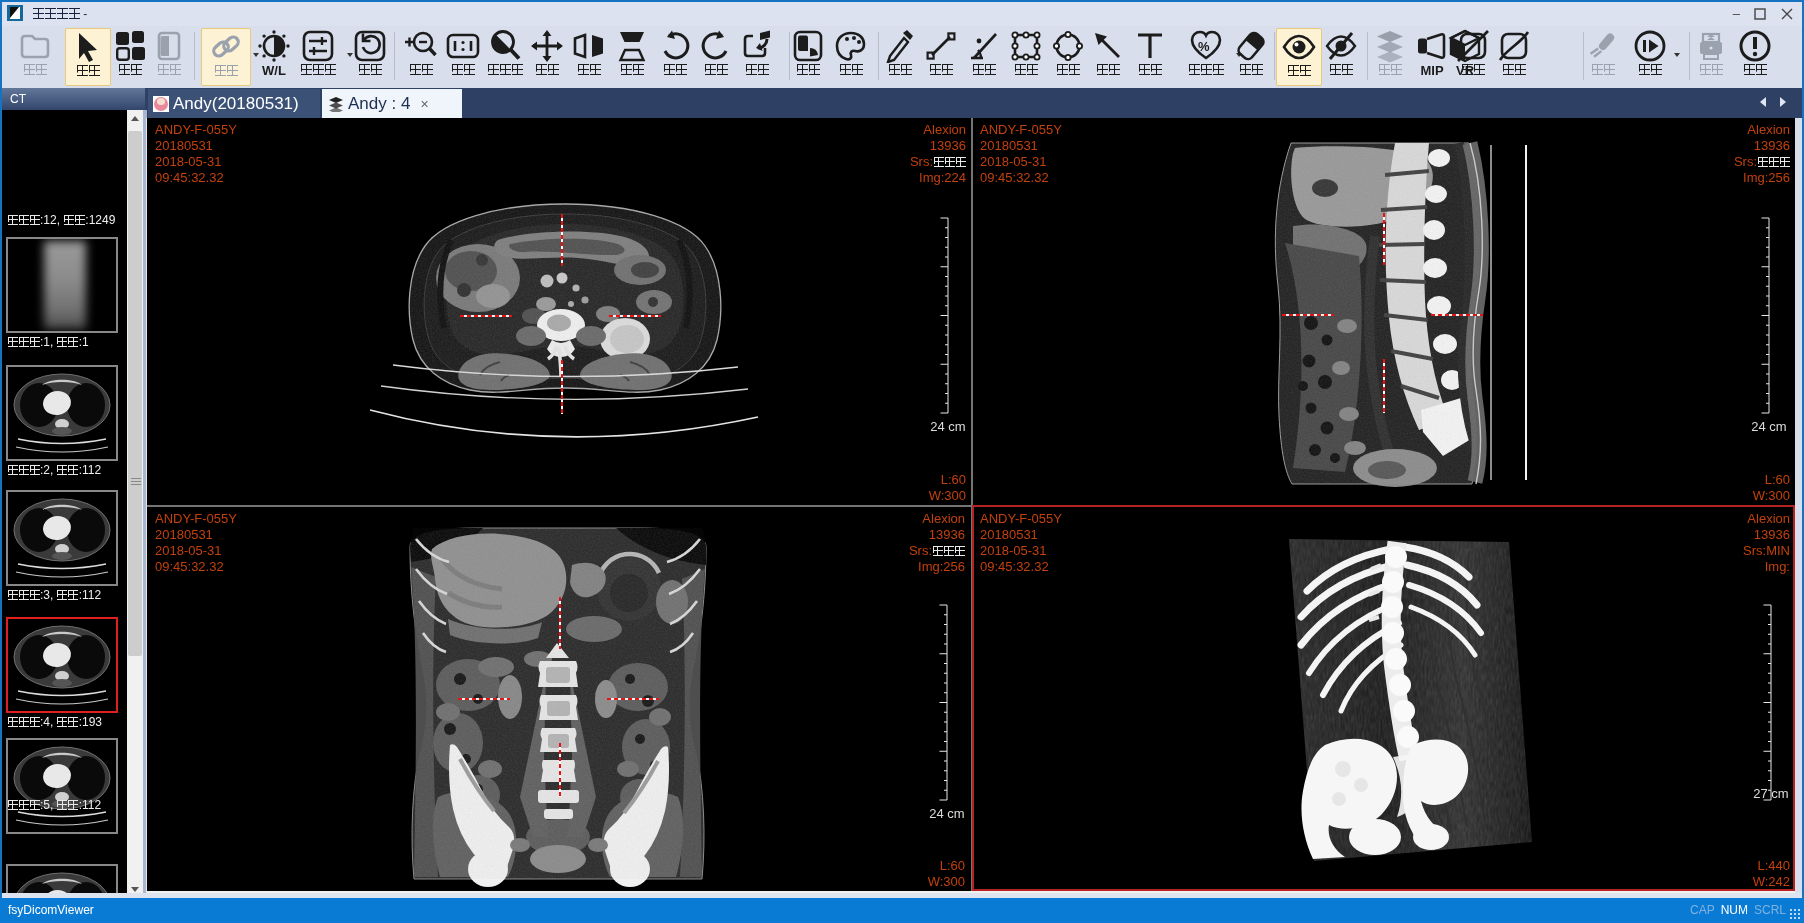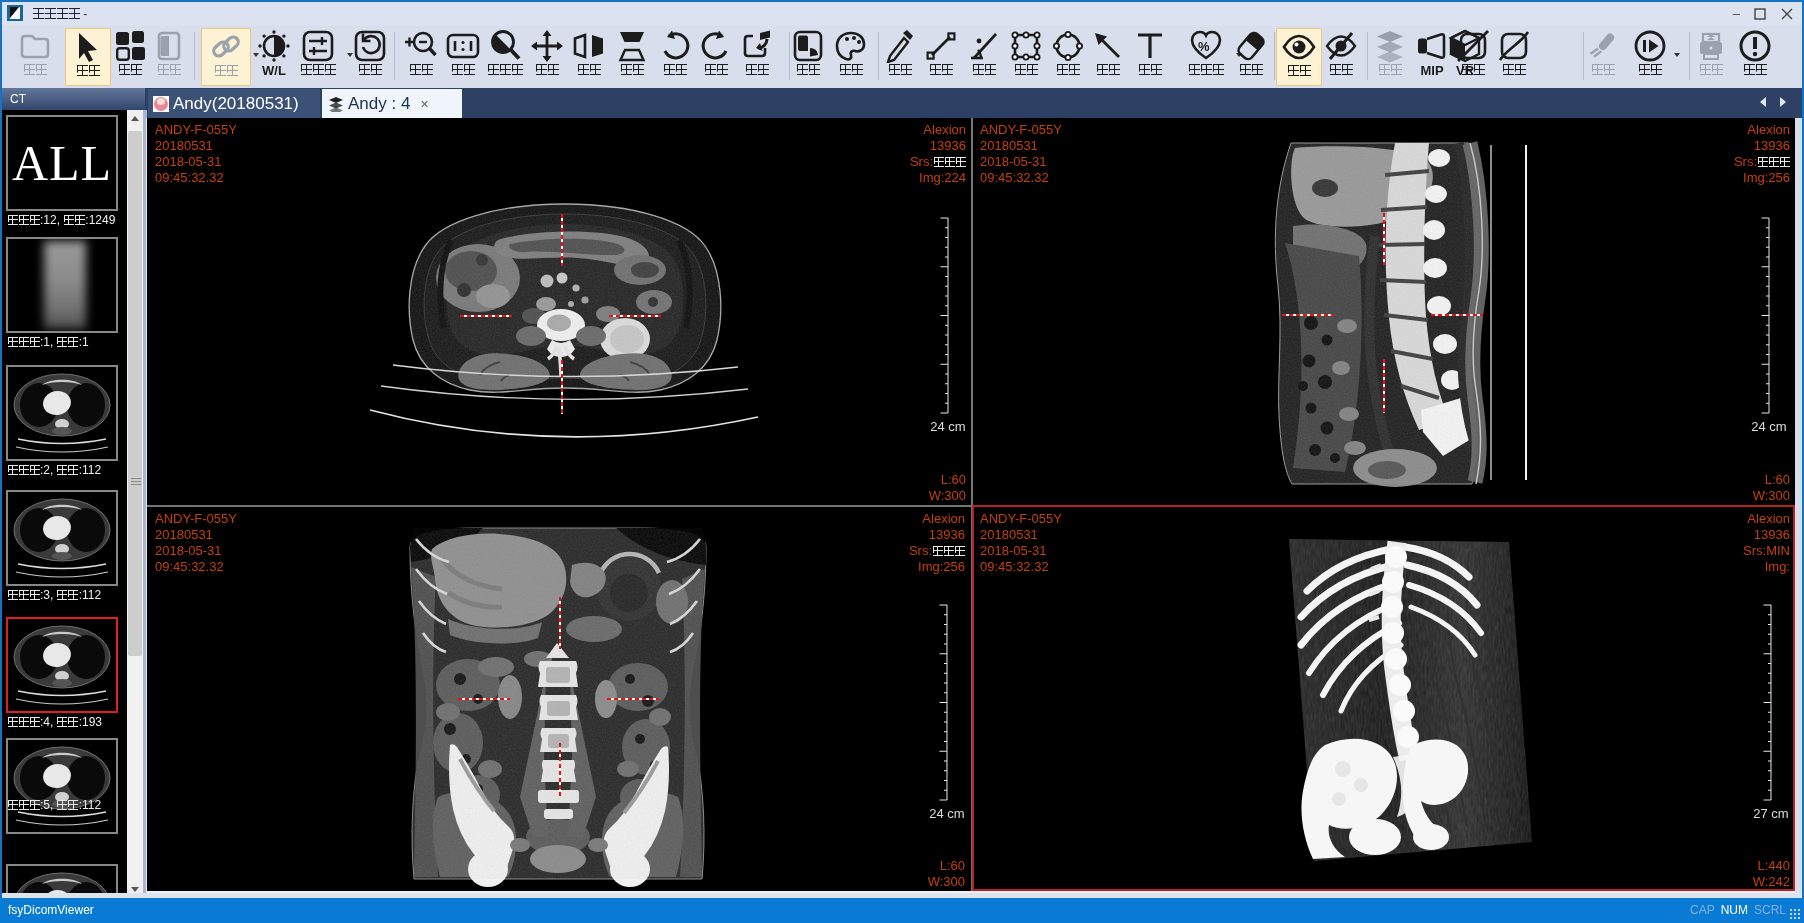--- a/index.html
+++ b/index.html
@@ -516,23 +516,20 @@
         <g fill="#222">
           <path d="M8 1 l7 3 -7 3 -7 -3 z"></path>
           <path d="M8 6.5 l7 3 -7 3 -7 -3 z" opacity=".8"></path>
           <path d="M8 11.5 l7 3 -7 3 -7 -3 z" opacity=".6"></path>
         </g>
       </svg>Andy : 4<span class="x">×</span></div>
  <div class="tnav" style="right:36px;border-right:6px solid #dfe6f2"></div>
  <div class="tnav" style="right:16px;border-left:6px solid #dfe6f2"></div>
 </div>
 <div id="sidebar">
-<div class="thumb" style="top:5px">
-      <div class="allt">ALL</div>
-    </div>
 <div class="tlbl" style="top:103px"><span><i class="cjw"></i><i class="cjw"></i><i class="cjw"></i>:12, <i class="cjw"></i><i class="cjw"></i>:1249</span></div>
 <div class="thumb" style="top:127px">
       <svg width="104" height="92" viewBox="0 0 104 92">
 <defs>
           <filter id="sb" x="-30%" y="-30%" width="160%" height="160%">
             <feGaussianBlur stdDeviation="5"></feGaussianBlur>
           </filter>
 <linearGradient id="sg2" x1="0" y1="0" x2="0" y2="1">
 <stop offset="0" stop-color="#9a9a9a"></stop>
             <stop offset=".45" stop-color="#8a8a8a"></stop>
@@ -1057,21 +1054,21 @@
       <line x1="6" y1="127.75" x2="9" y2="127.75"></line>
       <line x1="6" y1="137.5" x2="9" y2="137.5"></line>
       <line x1="1.5" y1="147.25" x2="9" y2="147.25"></line>
       <line x1="6" y1="157.0" x2="9" y2="157.0"></line>
       <line x1="6" y1="166.75" x2="9" y2="166.75"></line>
       <line x1="6" y1="176.5" x2="9" y2="176.5"></line>
       <line x1="6" y1="186.25" x2="9" y2="186.25"></line>
       <line x1="1.5" y1="196.0" x2="9" y2="196.0"></line>
     </g>
   </svg>
-<div class="ocm" style="left:1746px;top:806px">27 cm</div>
+<div class="ocm" style="left:1746px;top:786px">27 cm</div>
 <div id="strip2"></div>
 <div id="strip"></div>
 <div id="vleft"></div>
 <div id="status">
  <div class="l">fsyDicomViewer</div>
  <div class="r">CAP<b>NUM</b>SCRL</div>
  <div class="grip"></div>
 </div>
 <div id="frame"></div>
 </body></html>

